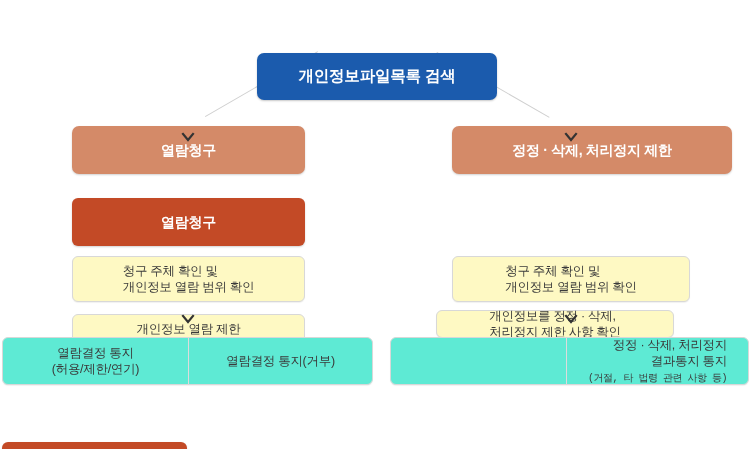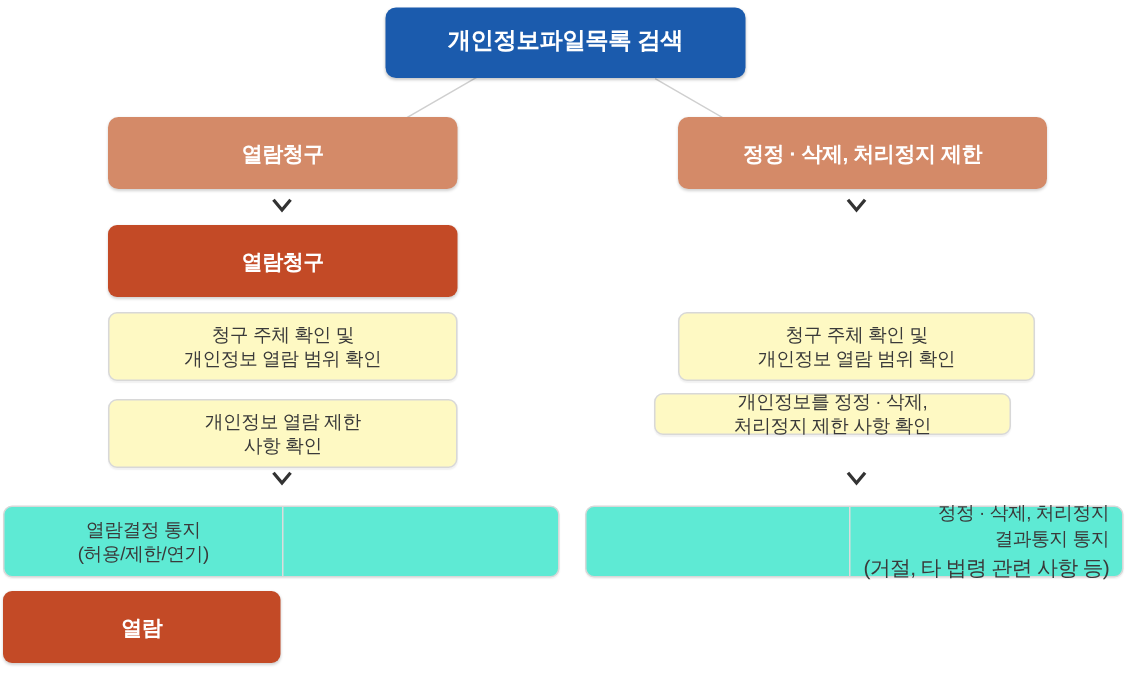--- a/index.html
+++ b/index.html
@@ -19,22 +19,23 @@
     overflow: hidden;
   }
 
   
   .box {
     position: absolute;
     box-sizing: border-box;
     display: flex;
     align-items: center;
     justify-content: center;
-    text-align: center;
+    text-align: left;
     line-height: 1.32;
+    margin-top: 48px;
   }
 
   .box-root {
     background: #1B5BAD;
     color: #ffffff;
     border-radius: 7px;
     font-size: 15.5px;
     font-weight: bold;
     letter-spacing: -0.2px;
     box-shadow: 0 1px 2px rgba(0,0,0,0.22);
@@ -96,23 +97,24 @@
   }
   .split-rule {
     position: absolute;
     top: 0;
     bottom: 0;
     width: 1px;
     background: #dcdcdc;
   }
   .sub {
     display: block;
-    font-size: 14px;
+    font-size: 10px;
     letter-spacing: -0.5px;
     margin-top: 2px;
+    font-family: Liberation Mono, monospace;
   }
 
   
   .chev {
     position: absolute;
     width: 14px;
     height: 10px;
   }
   .chev svg { display: block; }
 
@@ -164,25 +166,28 @@
   </div>
 
   <div class="split" style="left:2px; top:337px; width:371px; height:48px;">
     <div class="split-cell" style="left:0; width:185px;">
       <span>
         <span>열람결정 통지</span><br>
         <span>(허용/제한/연기)</span>
       </span>
     </div>
     <div class="split-rule" style="left:185px;"></div>
+    <div class="split-cell" style="left:186px; width:183px;">
+      <span>열람결정 통지(거부)</span>
+    </div>
   </div>
 
   <div class="box box-dark" style="left:2px; top:394px; width:185px; height:48px;">열람</div>
 
-  <div class="box box-light" style="left:452px; top:78px; width:246px; height:48px;">정정 · 삭제, 처리정지 제한</div>
+  <div class="box box-light" style="left:452px; top:78px; width:280px; height:48px;">정정 · 삭제, 처리정지 제한</div>
 
   <div class="chev" style="left:564px; top:132px;">
     <svg width="14" height="10" viewBox="0 0 14 10">
       <polyline points="2,2 7,8 12,2" fill="none" stroke="#333333" stroke-width="2.2" stroke-linecap="square" stroke-linejoin="miter"></polyline>
     </svg>
   </div>
 
 
   <div class="box box-white" style="left:452px; top:208px; width:238px; height:46px;">
     <span>

